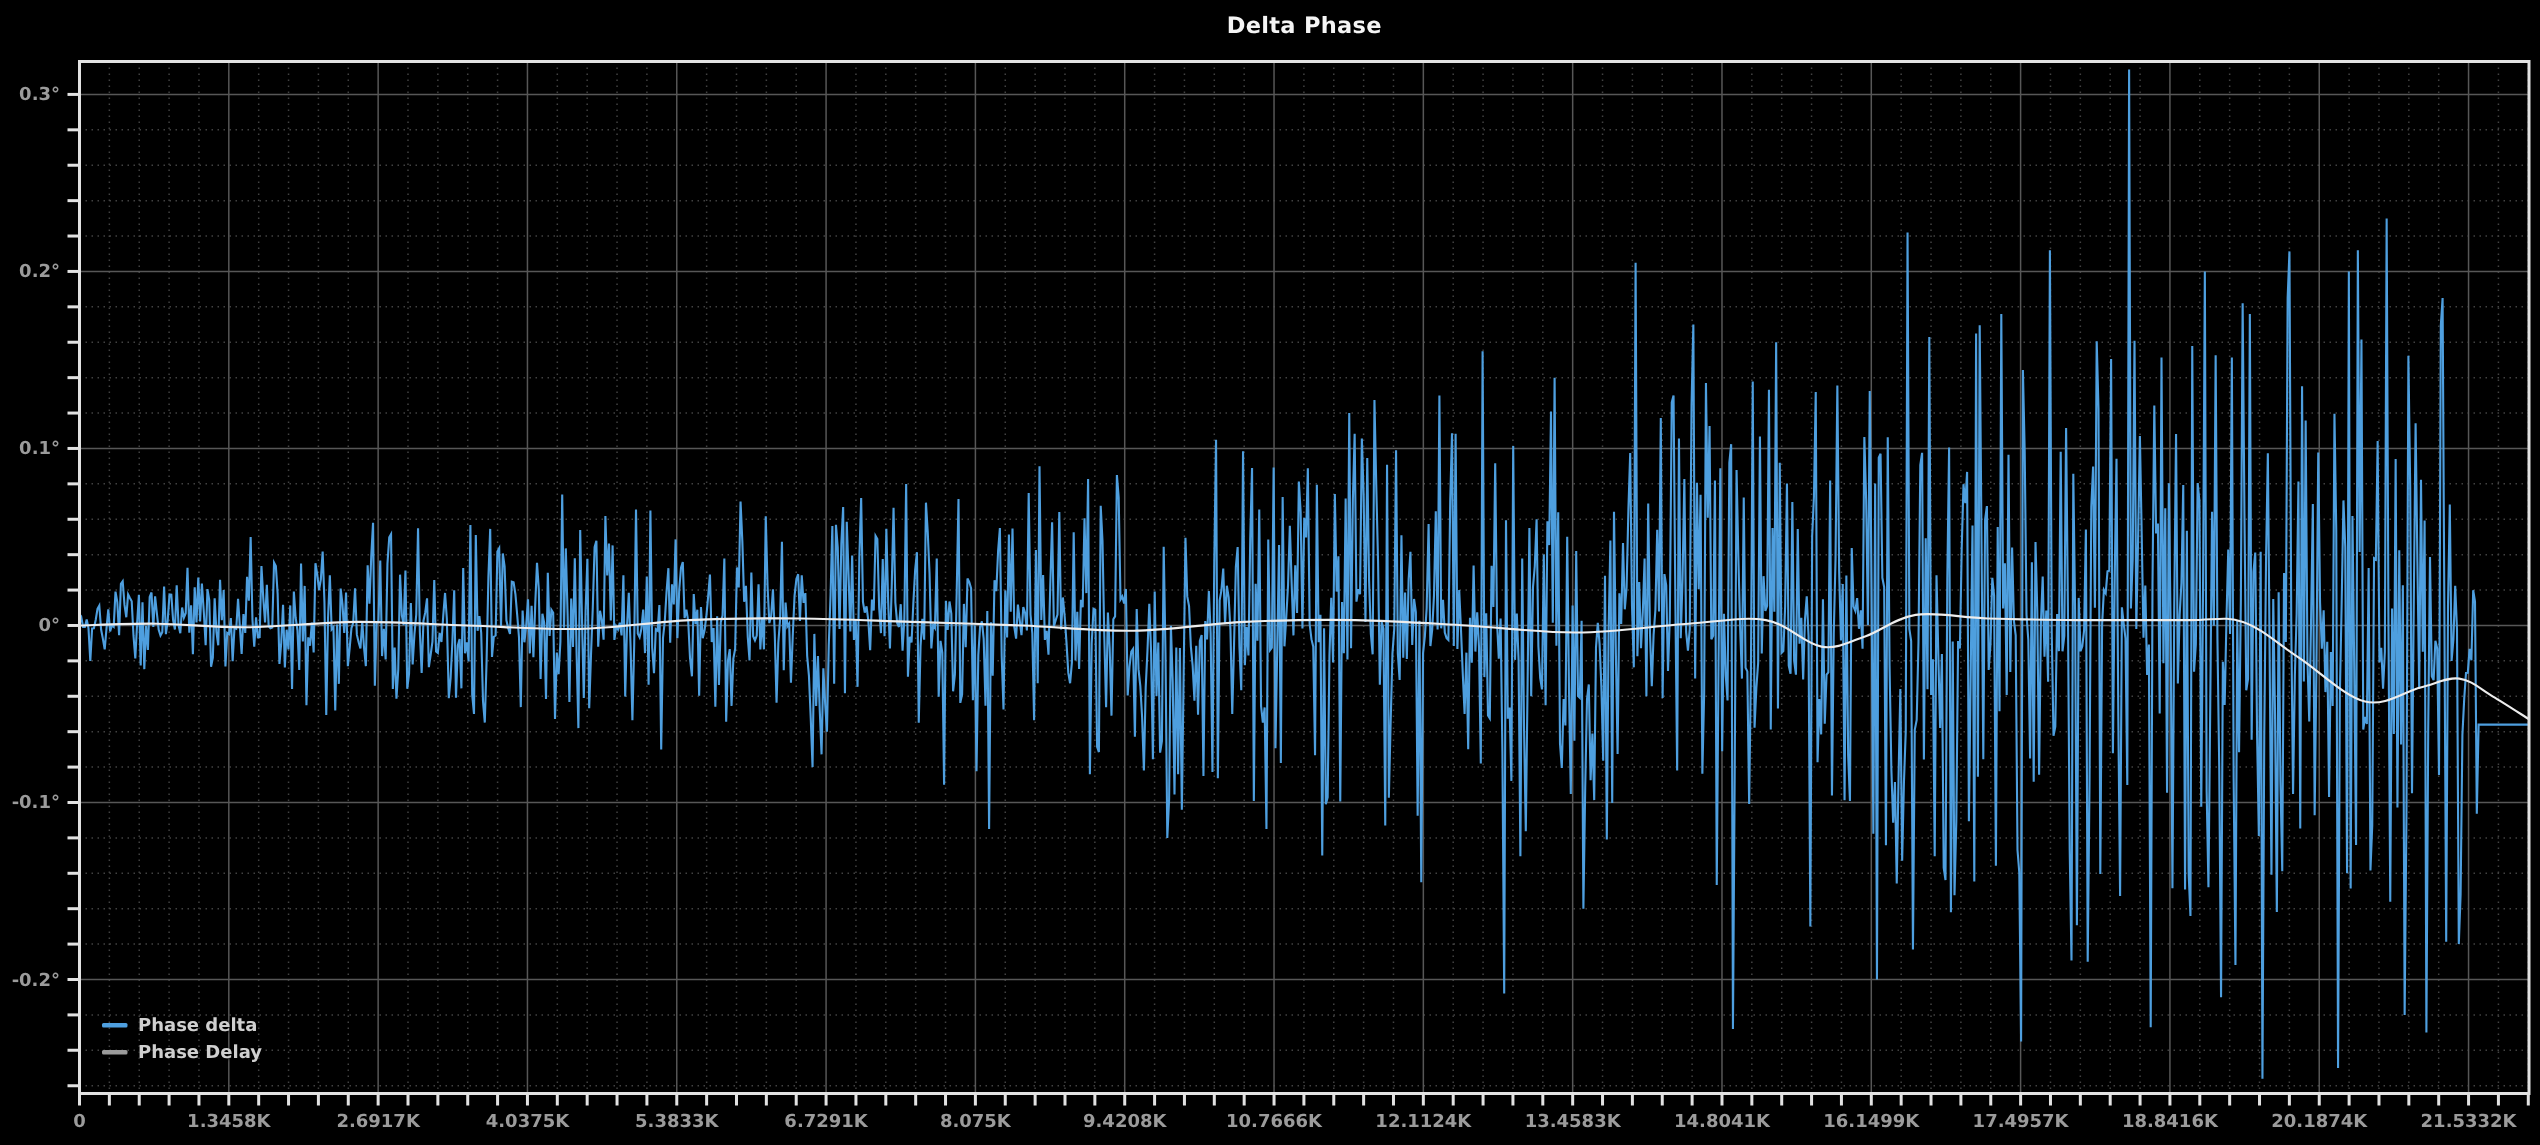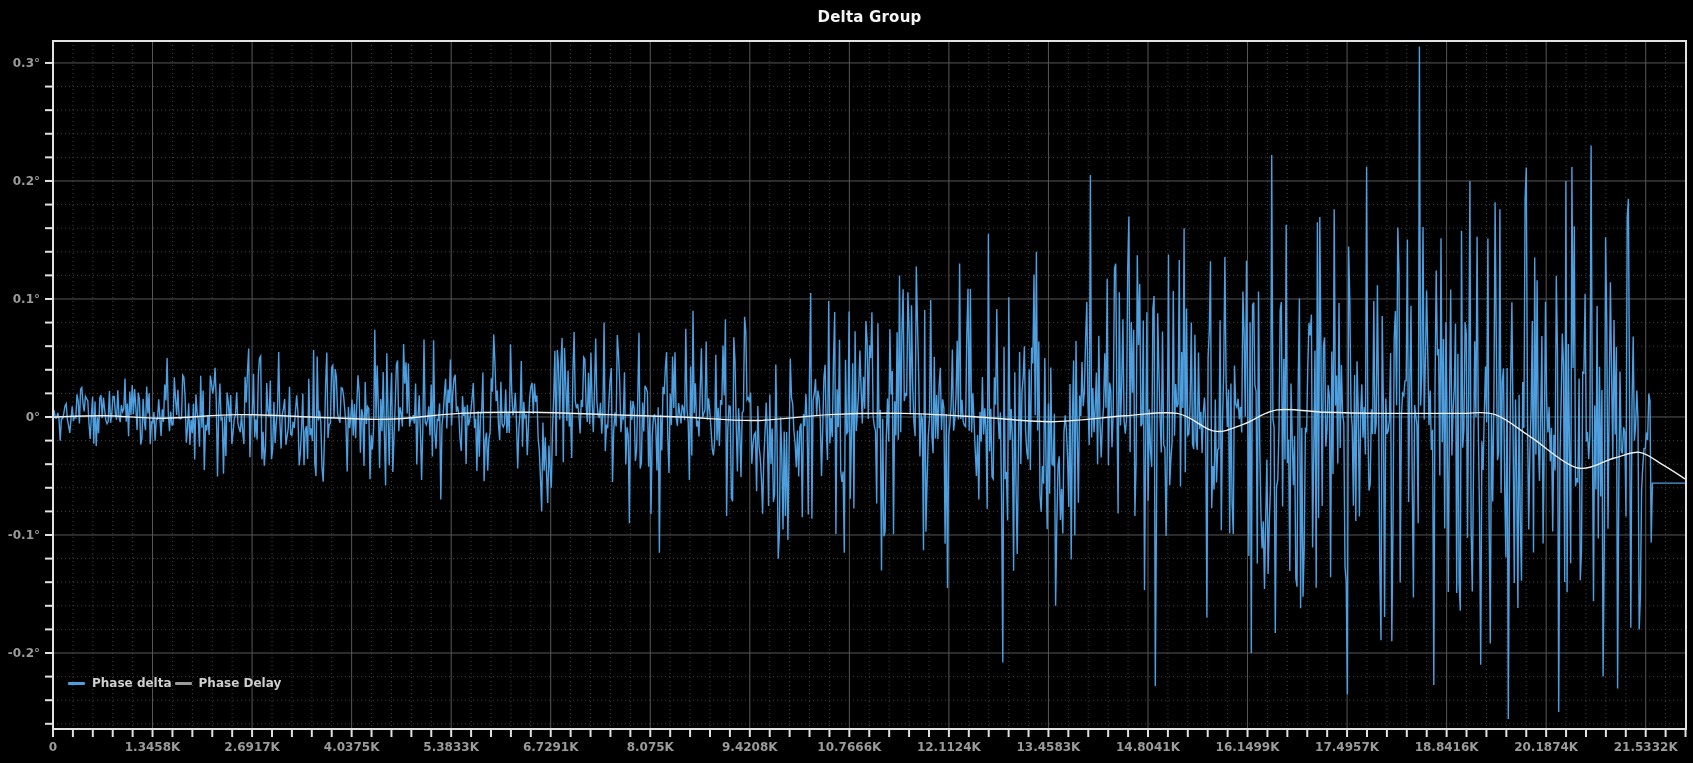--- a/index.html
+++ b/index.html
@@ -1,31 +1,31 @@
 <!DOCTYPE html>
 <html><head>
 <meta charset="utf-8">
 <style>
   html,body{margin:0;padding:0;background:#000;width:1693px;height:763px;overflow:hidden;}
   .stage{position:relative;width:1693px;height:763px;background:#000;
          font-family:"DejaVu Sans","Liberation Sans",sans-serif;}
   .chart-title{position:absolute;left:53px;top:8px;width:1633px;text-align:center;
                color:#f5f5f5;font-size:15px;font-weight:bold;letter-spacing:.2px;}
   svg#plot{position:absolute;left:0;top:0;}
-  .legend{position:absolute;left:68px;top:676px;display:flex;flex-direction:row;gap:3px;justify-content:space-between;}
+  .legend{position:absolute;left:68px;top:676px;display:flex;flex-direction:column;gap:3px;justify-content:space-between;}
   .legend-row{display:flex;align-items:center;gap:7px;height:15px;cursor:default;}
   .legend-row .swatch{display:inline-block;width:17px;height:3px;border-radius:1px;}
   .legend-row .lbl{color:#cfcfcf;font-size:12px;font-weight:bold;line-height:15px;
                    text-shadow:0 1px 2px #000;}
 </style>
 </head>
 <body>
 
 <div class="stage">
-  <div class="chart-title">Delta Group</div>
+  <div class="chart-title">Delta Phase</div>
 
   <svg id="plot" width="1693" height="763" viewBox="0 0 1693 763">
       <g>
         <line x1="72.90887208986321" y1="41" x2="72.90887208986321" y2="729" stroke="#424242" stroke-width="1" stroke-dasharray="1 3"></line>
         <line x1="92.81774417972642" y1="41" x2="92.81774417972642" y2="729" stroke="#424242" stroke-width="1" stroke-dasharray="1 3"></line>
         <line x1="112.72661626958964" y1="41" x2="112.72661626958964" y2="729" stroke="#424242" stroke-width="1" stroke-dasharray="1 3"></line>
         <line x1="132.63548835945284" y1="41" x2="132.63548835945284" y2="729" stroke="#424242" stroke-width="1" stroke-dasharray="1 3"></line>
         <line x1="172.45323253917928" y1="41" x2="172.45323253917928" y2="729" stroke="#424242" stroke-width="1" stroke-dasharray="1 3"></line>
         <line x1="192.36210462904248" y1="41" x2="192.36210462904248" y2="729" stroke="#424242" stroke-width="1" stroke-dasharray="1 3"></line>
         <line x1="212.2709767189057" y1="41" x2="212.2709767189057" y2="729" stroke="#424242" stroke-width="1" stroke-dasharray="1 3"></line>

